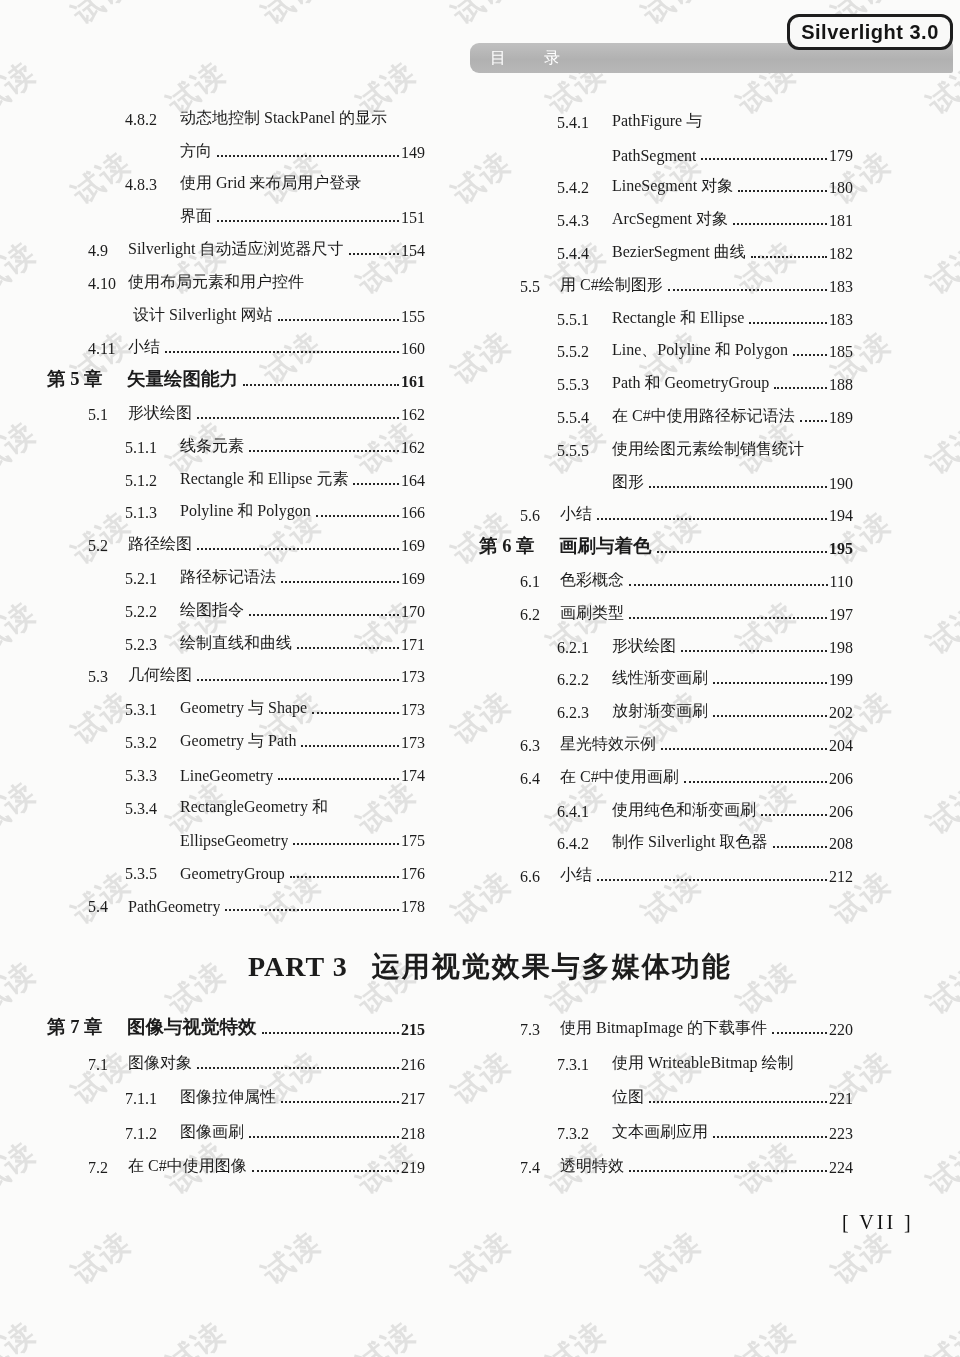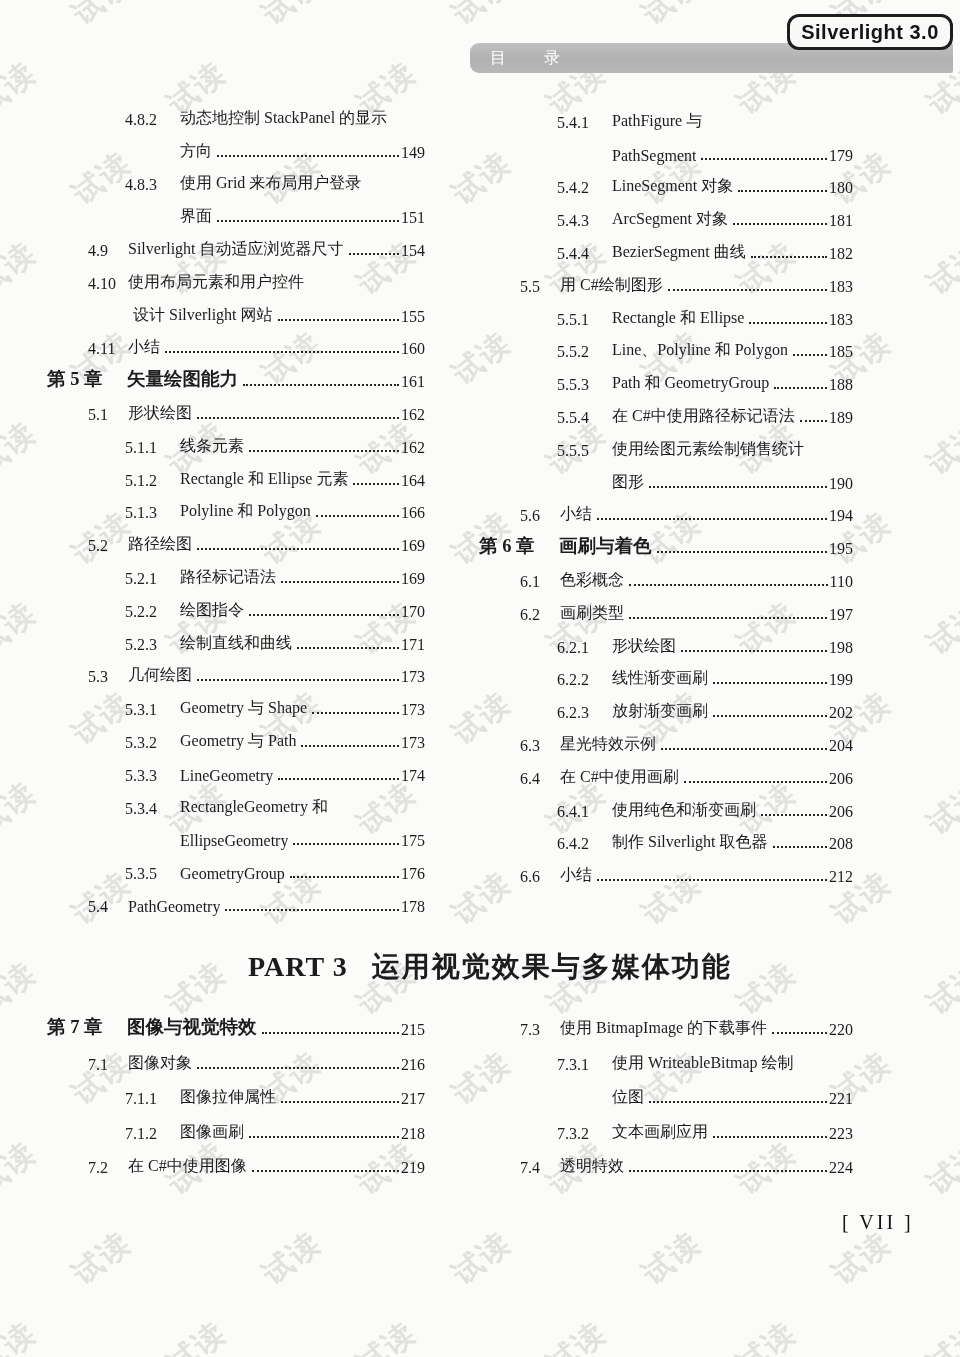--- a/index.html
+++ b/index.html
@@ -45,21 +45,21 @@
   #col-bl{left:47px;top:1005px;width:378px}
   #col-br{left:479px;top:1005px;width:374px}
   .row{display:flex;align-items:flex-end;height:32.8px;white-space:nowrap;font-size:16px}
   #col-bl .row,#col-br .row{height:34.4px}
   .num{flex:0 0 auto}
   .txt{flex:0 1 auto;overflow:hidden}
   .leader{flex:1 1 0;min-width:8px;border-bottom:2px dotted #262626;margin:0 2px 5px 5px}
   .pg{flex:0 0 auto}
   .r-chap{font-weight:700;font-size:18.5px}
   .r-chap .num{width:80px}
-  .r-chap .pg,.r-chap .leader{font-weight:400}
+  .r-chap .pg,.r-chap .leader{font-weight:700}
   .r-chap .pg{font-size:16px}
   .r-sec{padding-left:41px}
   .r-sec .num{width:40px}
   .r-sub{padding-left:78px}
   .r-sub .num{width:55px}
   .cont-sec{padding-left:86px}
   .cont-sub{padding-left:133px}
   
   #part{position:absolute;left:248px;top:948px;font-size:28px;font-weight:700;white-space:nowrap}
   #part .pfx{letter-spacing:1px;margin-right:24px}

